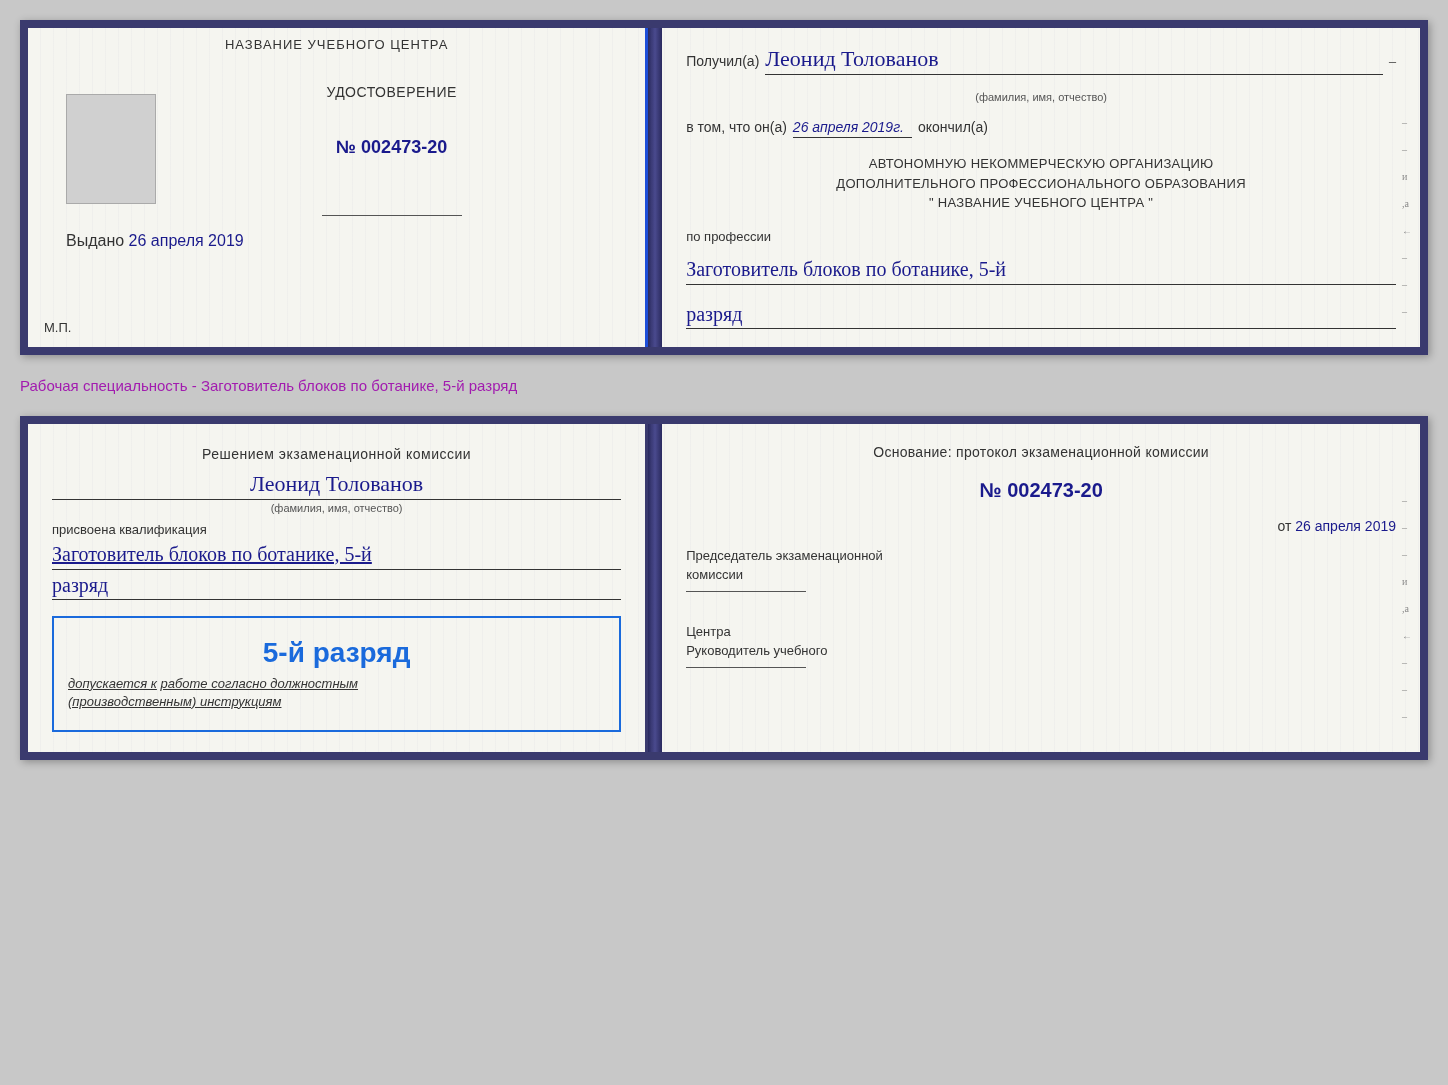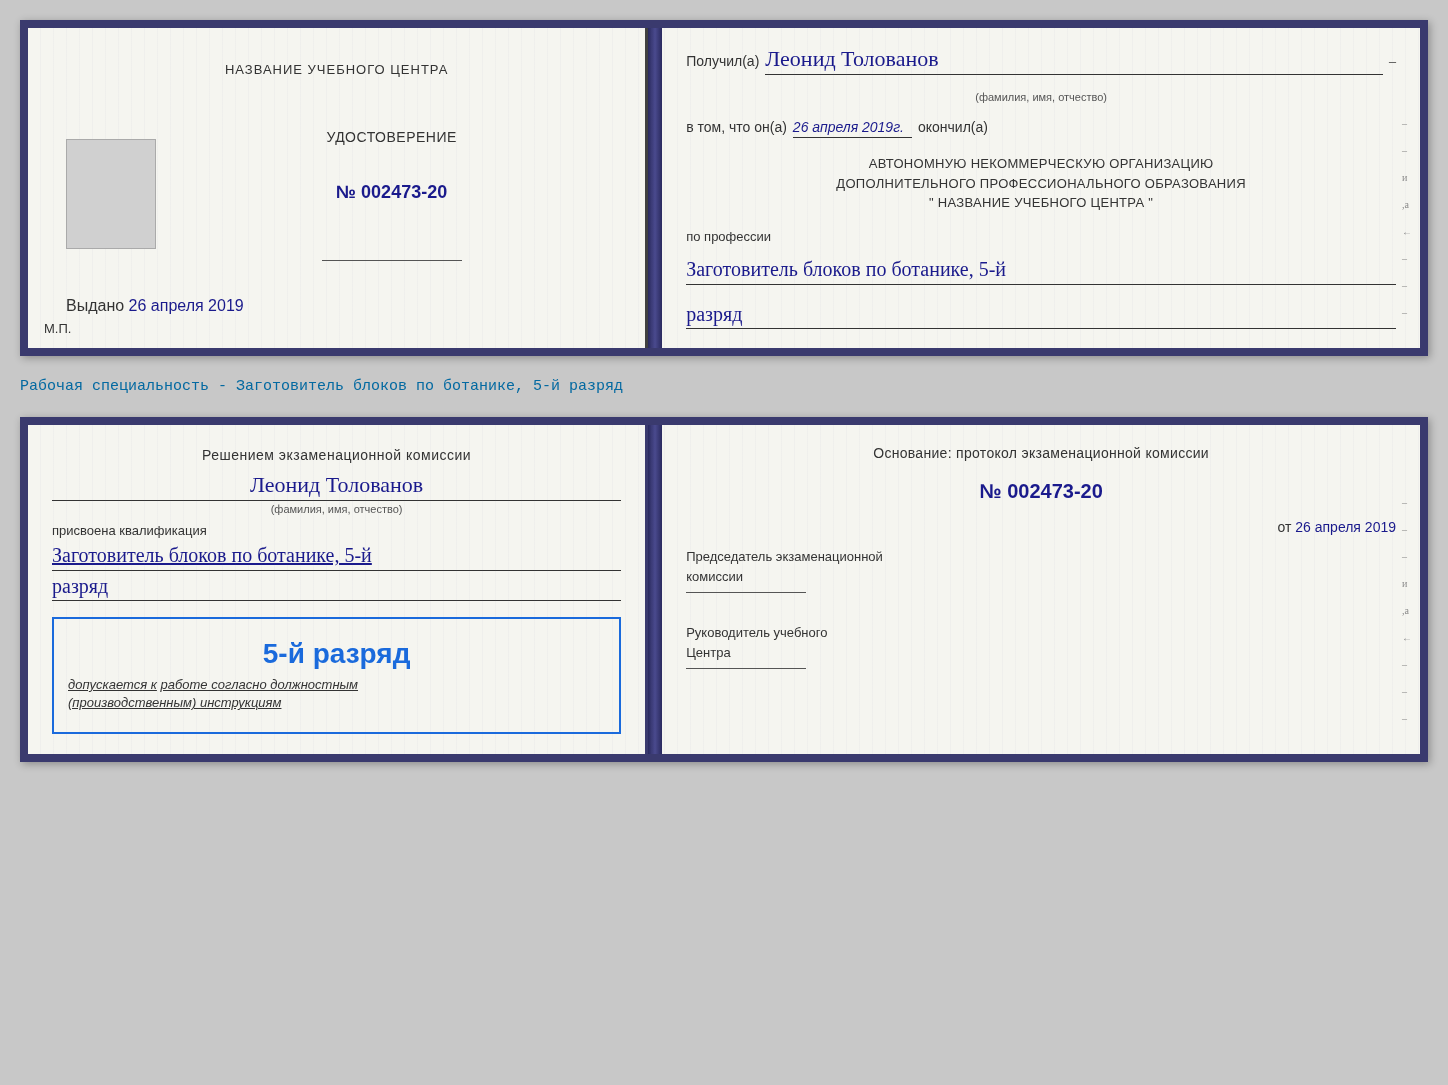--- a/index.html
+++ b/index.html
@@ -35,27 +35,26 @@
         transparent,
         transparent 12px,
         rgba(100,100,150,0.04) 12px,
         rgba(100,100,150,0.04) 13px
       );
       pointer-events: none;
     }
 
     .doc-left {
       width: 45%;
-      border-right: 3px solid #404040;
-      padding: 33px 28px;
+      border-right: 3px solid #1d4ed8;
+      padding: 8px 28px;
       display: flex;
       flex-direction: column;
       align-items: center;
       position: relative;
-      gap: 20px;
     }
 
     .doc-right {
       width: 55%;
       padding: 18px 24px;
       display: flex;
       flex-direction: column;
       gap: 10px;
     }
 
@@ -218,22 +217,22 @@
       color: #1a1a8c;
       font-family: 'Segoe Script', cursive, 'Times New Roman', serif;
       border-bottom: 1px solid #333;
       padding-bottom: 2px;
       margin-top: 8px;
     }
 
     
     .specialty-label {
       font-size: 15px;
-      color: #0369a1;
-      font-family: Liberation Mono, monospace;
+      color: #a21caf;
+      font-family: Liberation Sans, sans-serif;
       padding: 4px 0;
     }
 
     
     .card2-left {
       width: 45%;
       border-right: 3px solid #3a3a6e;
       padding: 20px 24px;
       display: flex;
       flex-direction: column;
@@ -490,22 +489,22 @@
         <span class="ot-date">26 апреля 2019</span>
       </div>
 
       <div class="predsedatel-block">
         <div class="predsedatel-label">Председатель экзаменационной</div>
         <div class="predsedatel-label">комиссии</div>
         <div class="sign-line"></div>
       </div>
 
       <div class="rukovoditel-label">
+        <div>Центра</div>
         <div>Руководитель учебного</div>
-        <div>Центра</div>
         <div class="sign-line"></div>
       </div>
 
       <div style="position:absolute; right:8px; top:0; bottom:0; display:flex; flex-direction:column; justify-content:flex-end; padding-bottom:30px; gap:16px;">
         <span style="font-size:10px;color:#888;">–</span>
         <span style="font-size:10px;color:#888;">–</span>
         <span style="font-size:10px;color:#888;">–</span>
         <span style="font-size:10px;color:#888;">и</span>
         <span style="font-size:10px;color:#888;">,а</span>
         <span style="font-size:10px;color:#888;">←</span>

